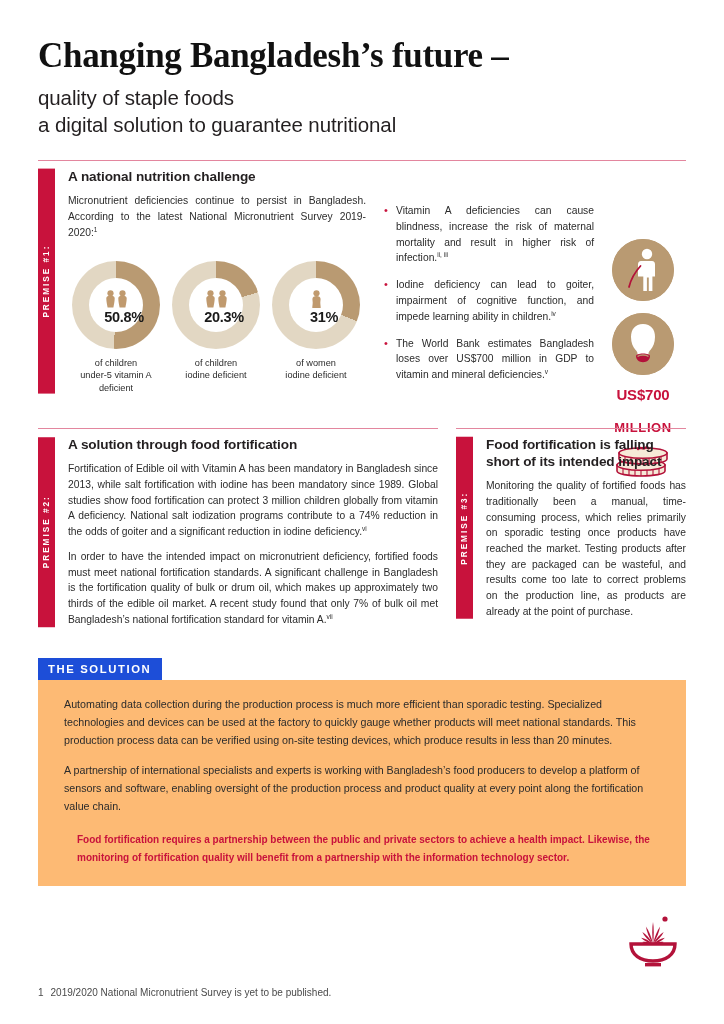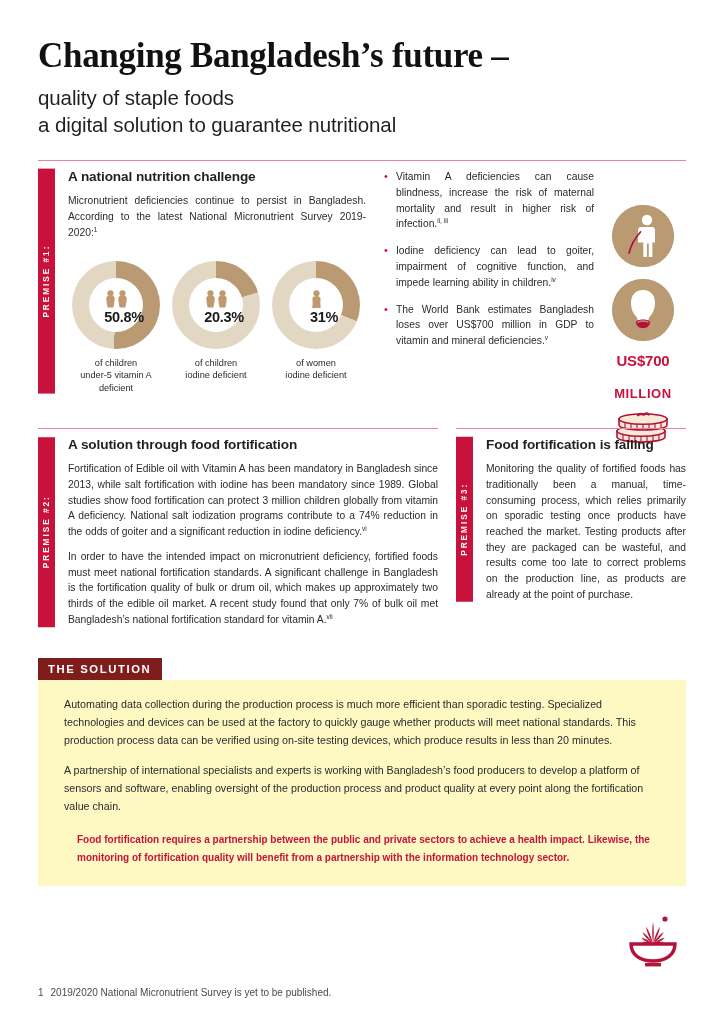--- a/index.html
+++ b/index.html
@@ -52,21 +52,21 @@
     font-size: 13.6px; font-weight: bold; color: #231f20;
     margin-bottom: 7px; letter-spacing: -0.1px; line-height: 1.25;
   }
   .p-text {
     font-size: 10.3px; line-height: 1.52; text-align: justify; color: #2b2b2b;
   }
   .p-text + .p-text { margin-top: 9px; }
 
   
   .premise1 { margin-top: 22px; }
-  .p1-grid { display: flex; gap: 18px; }
+  .p1-grid { display: flex; gap: 18px; align-items: flex-end; }
   .p1-left { width: 298px; }
   .p1-right { flex: 1; position: relative; padding-right: 92px; }
   .r-head {
     font-size: 10.6px; font-weight: bold; color: #c8123c;
     line-height: 1.42; margin-bottom: 9px;
   }
   ul.bullets { list-style: none; }
   ul.bullets li {
     position: relative; padding-left: 12px;
     font-size: 10.3px; line-height: 1.52; text-align: justify;
@@ -115,26 +115,26 @@
   .coins { margin-top: 4px; display: flex; justify-content: center; }
 
   
   .row23 { display: flex; margin-top: 34px; gap: 18px; }
   .col2 { width: 400px; }
   .col3 { flex: 1; }
 
   
   .solution { margin-top: 30px; }
   .sol-badge {
-    display: inline-block; background: #7f1d1d; color: #fff;
+    display: inline-block; background: #1d4ed8; color: #fff;
     font-size: 11.3px; font-weight: bold; letter-spacing: 1.6px;
     padding: 5px 11px 5px 10px;
   }
   .sol-box {
-    background: #fef9c3; padding: 16px 26px 20px 26px;
+    background: #fdba74; padding: 16px 26px 20px 26px;
   }
   .sol-p {
     font-size: 10.7px; line-height: 1.68; color: #2b2b2b;
   }
   .sol-p + .sol-p { margin-top: 12px; }
   .sol-highlight {
     margin-top: 16px; padding-left: 13px;
     color: #c8123c; font-weight: bold; font-size: 10px; line-height: 1.72;
   }
 
@@ -325,20 +325,21 @@
       </div>
     </div>
 
     <div class="col3 premise">
       <div class="rule-top"></div>
       <div class="premise-body" style="margin-top:8px;">
         <div class="tab">PREMISE #3:</div>
         <div class="premise-content">
           <div class="p-head">
             <div>Food fortification is falling</div>
+            <div>short of its intended impact</div>
           </div>
           <div class="p-text">Monitoring the quality of fortified foods has traditionally been a manual, time-consuming process, which relies primarily on sporadic testing once products have reached the market. Testing products after they are packaged can be wasteful, and results come too late to correct problems on the production line, as products are already at the point of purchase.</div>
         </div>
       </div>
     </div>
 
   </div>
 
   <div class="solution">
     <div class="sol-badge">THE SOLUTION</div>

